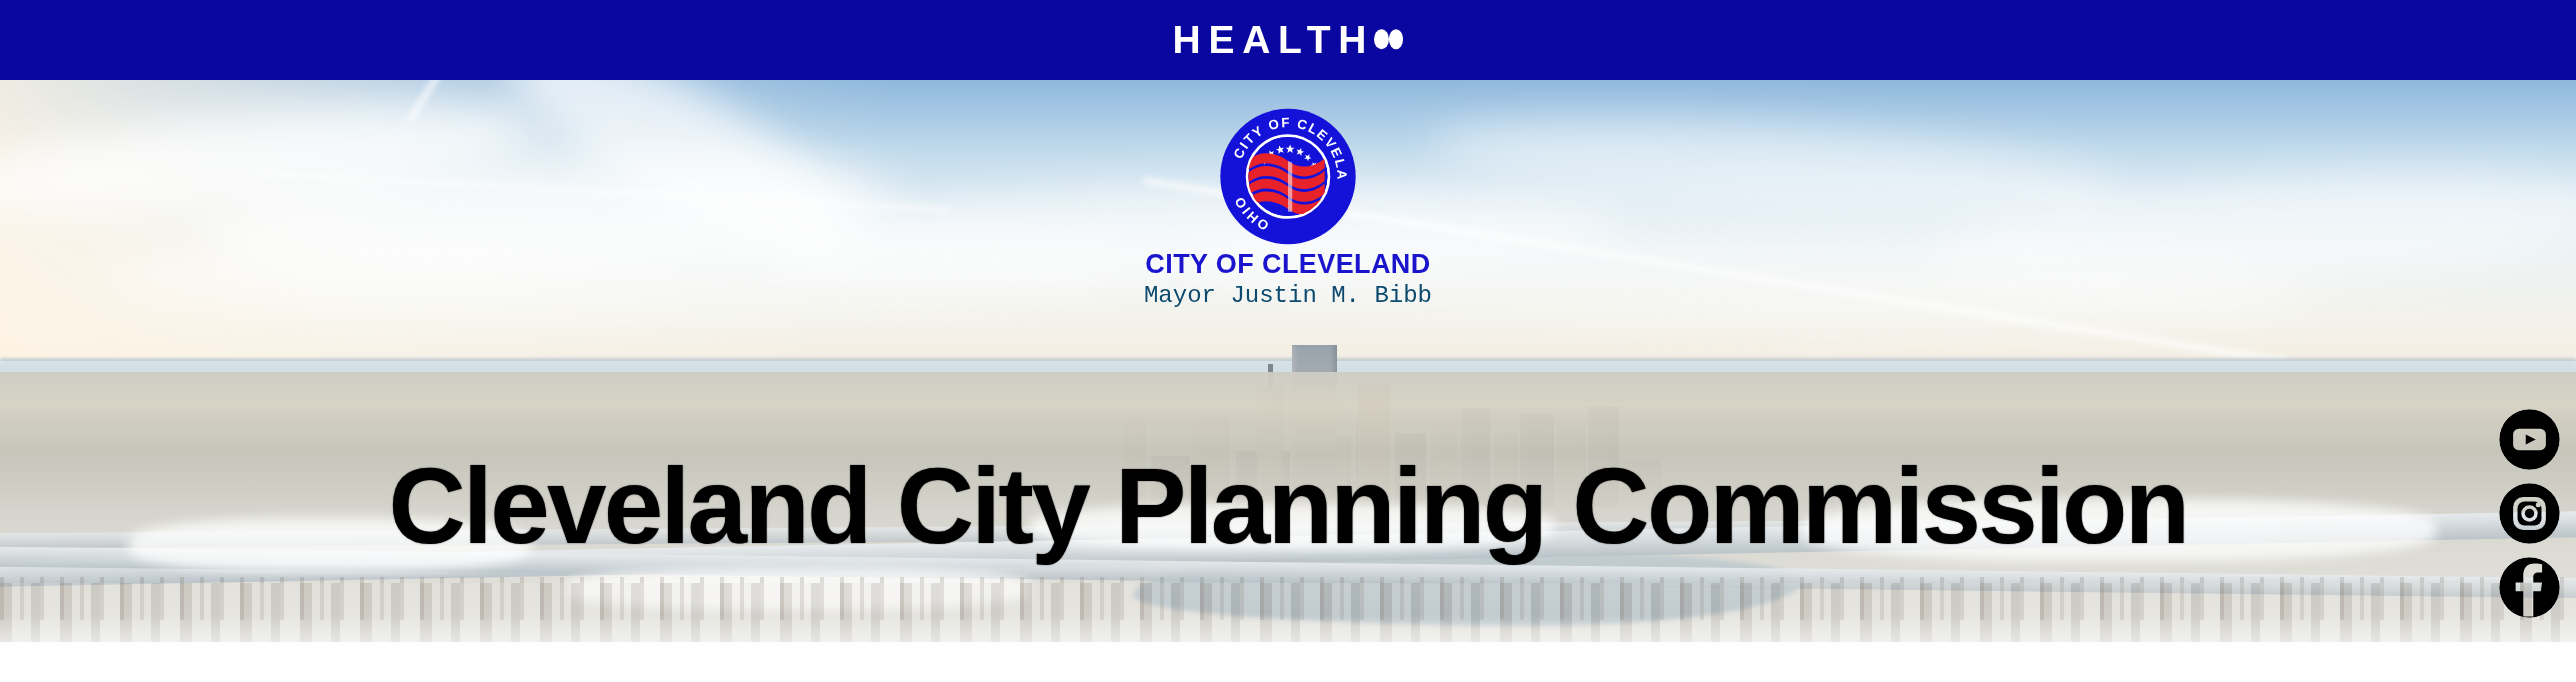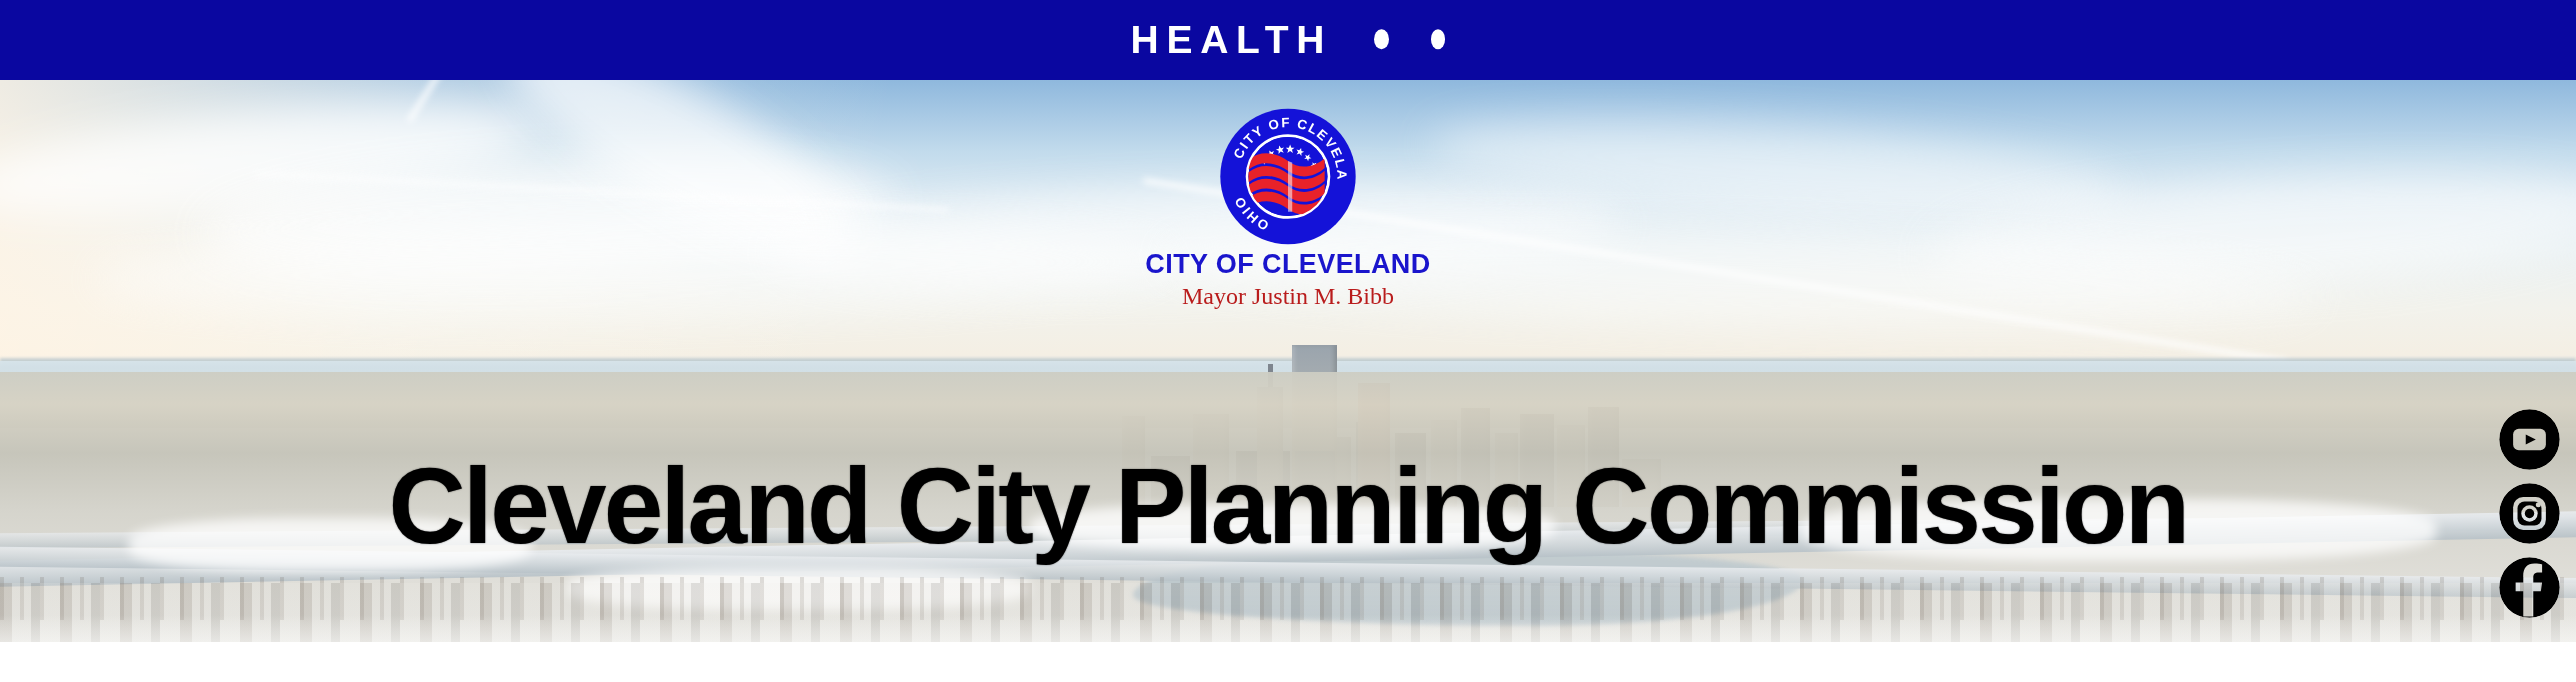--- a/index.html
+++ b/index.html
@@ -11,21 +11,21 @@
   }
 
   
   .tagline-bar{
     position:absolute; left:0; top:0; width:2576px; height:80px;
     background:#0a07a0;
     display:flex; align-items:center; justify-content:center;
     z-index:40;
   }
   .tagline-inner{
-    display:flex; align-items:center; justify-content:center; gap:42px;
+    display:flex; align-items:center; justify-content:center; 
     transform:translateY(-0.8px);
   }
   .tagline-word{
     color:#ffffff; font-size:39px; font-weight:bold;
     letter-spacing:7.7px; line-height:1;
     font-family:"Liberation Sans", sans-serif;
   }
   .tagline-dot{
     width:14.7px; height:20px; border-radius:50%;
     background:#ffffff; display:inline-block;
@@ -162,22 +162,22 @@
     width:141px; height:141px; margin:0 auto; position:relative;
   }
   .seal svg{ display:block; width:141px; height:141px; }
   .brand-title{
     margin-top:1.5px;
     color:#1a15cc; font-weight:bold; font-size:27px; letter-spacing:0.4px;
     font-family:"Liberation Sans", sans-serif; line-height:1.15;
     white-space:nowrap;
   }
   .brand-sub{
-    color:#b91c1c; font-size:24px; line-height:1.2; margin-top:2.3px;
-    font-family:Liberation Serif, serif; white-space:nowrap;
+    color:#0c4a6e; font-size:24px; line-height:1.2; margin-top:2.3px;
+    font-family:Liberation Mono, monospace; white-space:nowrap;
   }
 
   
   .main-title{
     position:absolute; left:0; top:453px; width:2576px;
     text-align:center; z-index:30;
     color:#000000;
     font-family:"Liberation Sans", sans-serif;
     font-weight:bold;
     font-size:107px;

